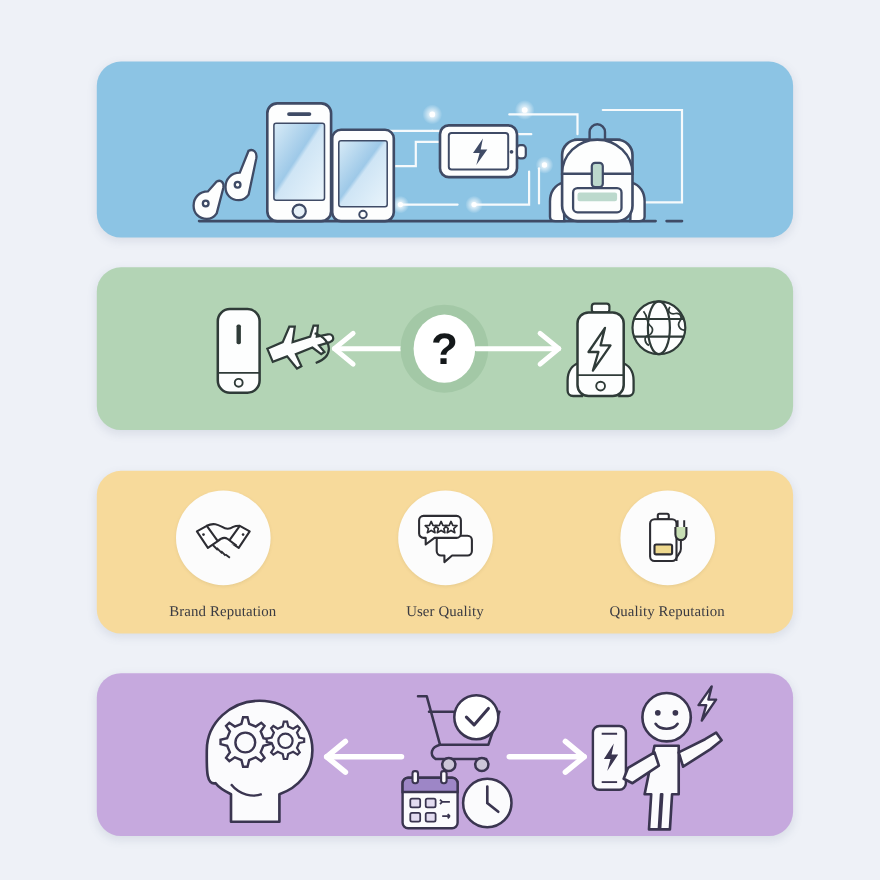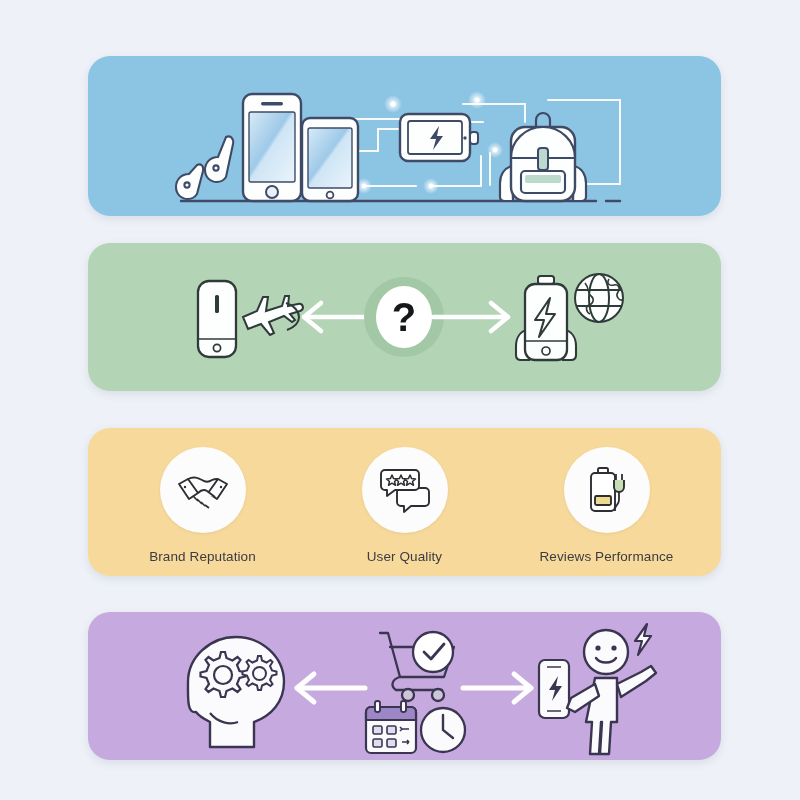--- a/index.html
+++ b/index.html
@@ -69,20 +69,21 @@
     justify-content: center;
     box-shadow: 0 1px 3px rgba(90,80,40,0.10);
   }
   .factor-label {
     margin-top: 16px;
     font-size: 13.5px;
     color: #3b3b42;
     letter-spacing: .1px;
     white-space: nowrap;
     text-align: center;
+    font-family: Liberation Serif, serif;
   }
 </style>
 </head>
 <body>
 
 <div id="board">
 
   <section class="panel" id="panel-devices" style="background:#8cc4e4">
     <div class="panel-inner">
       <svg class="art" viewBox="0 0 633 160" preserveAspectRatio="xMidYMid meet">
@@ -264,21 +265,21 @@
           <div class="factor-badge">
             <svg width="56" height="56" viewBox="0 0 56 56" fill="none" stroke="#2d2d33" stroke-width="1.9" stroke-linejoin="round">
               <rect x="19" y="6" width="10" height="5" rx="1.6" fill="#ffffff"></rect>
               <rect x="12" y="11" width="24" height="38" rx="4" fill="#ffffff"></rect>
               <rect x="16" y="34" width="16" height="9" rx="1.5" fill="#efd98e"></rect>
               <path d="M45 18 v7 a5 5 0 0 1 -10 0 v-7" fill="#c8dfb4"></path>
               <path d="M37 12 v6 M43 12 v6" stroke-width="1.8"></path>
               <path d="M40 30 v8 c0 5 -4 5 -4 9 v2" stroke-width="1.8"></path>
             </svg>
           </div>
-          <div class="factor-label">Reviews Performance</div>
+          <div class="factor-label">Quality Reputation</div>
         </div>
 
       </div>
     </div>
   </section>
 
   <section class="panel" id="panel-outcome" style="background:#c6a9de">
     <div class="panel-inner">
       <svg class="art" viewBox="0 0 633 148" preserveAspectRatio="xMidYMid meet">
 

